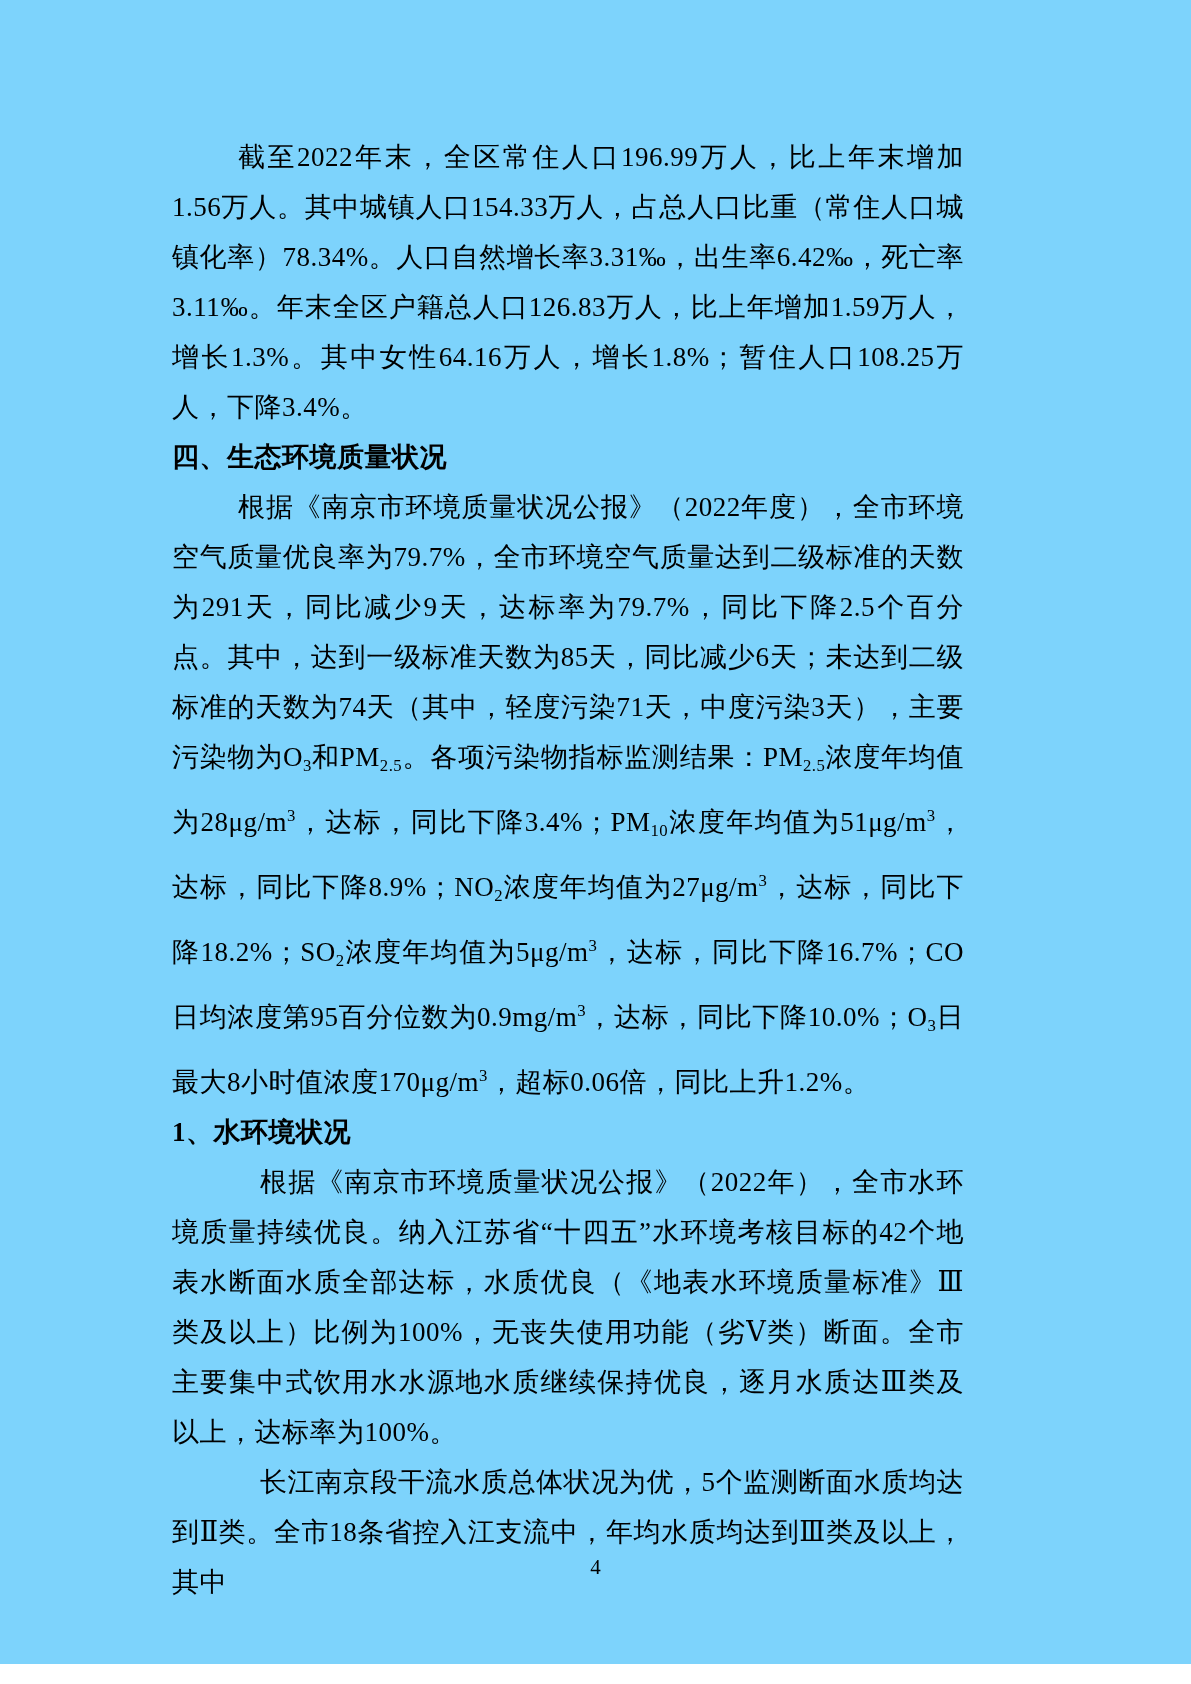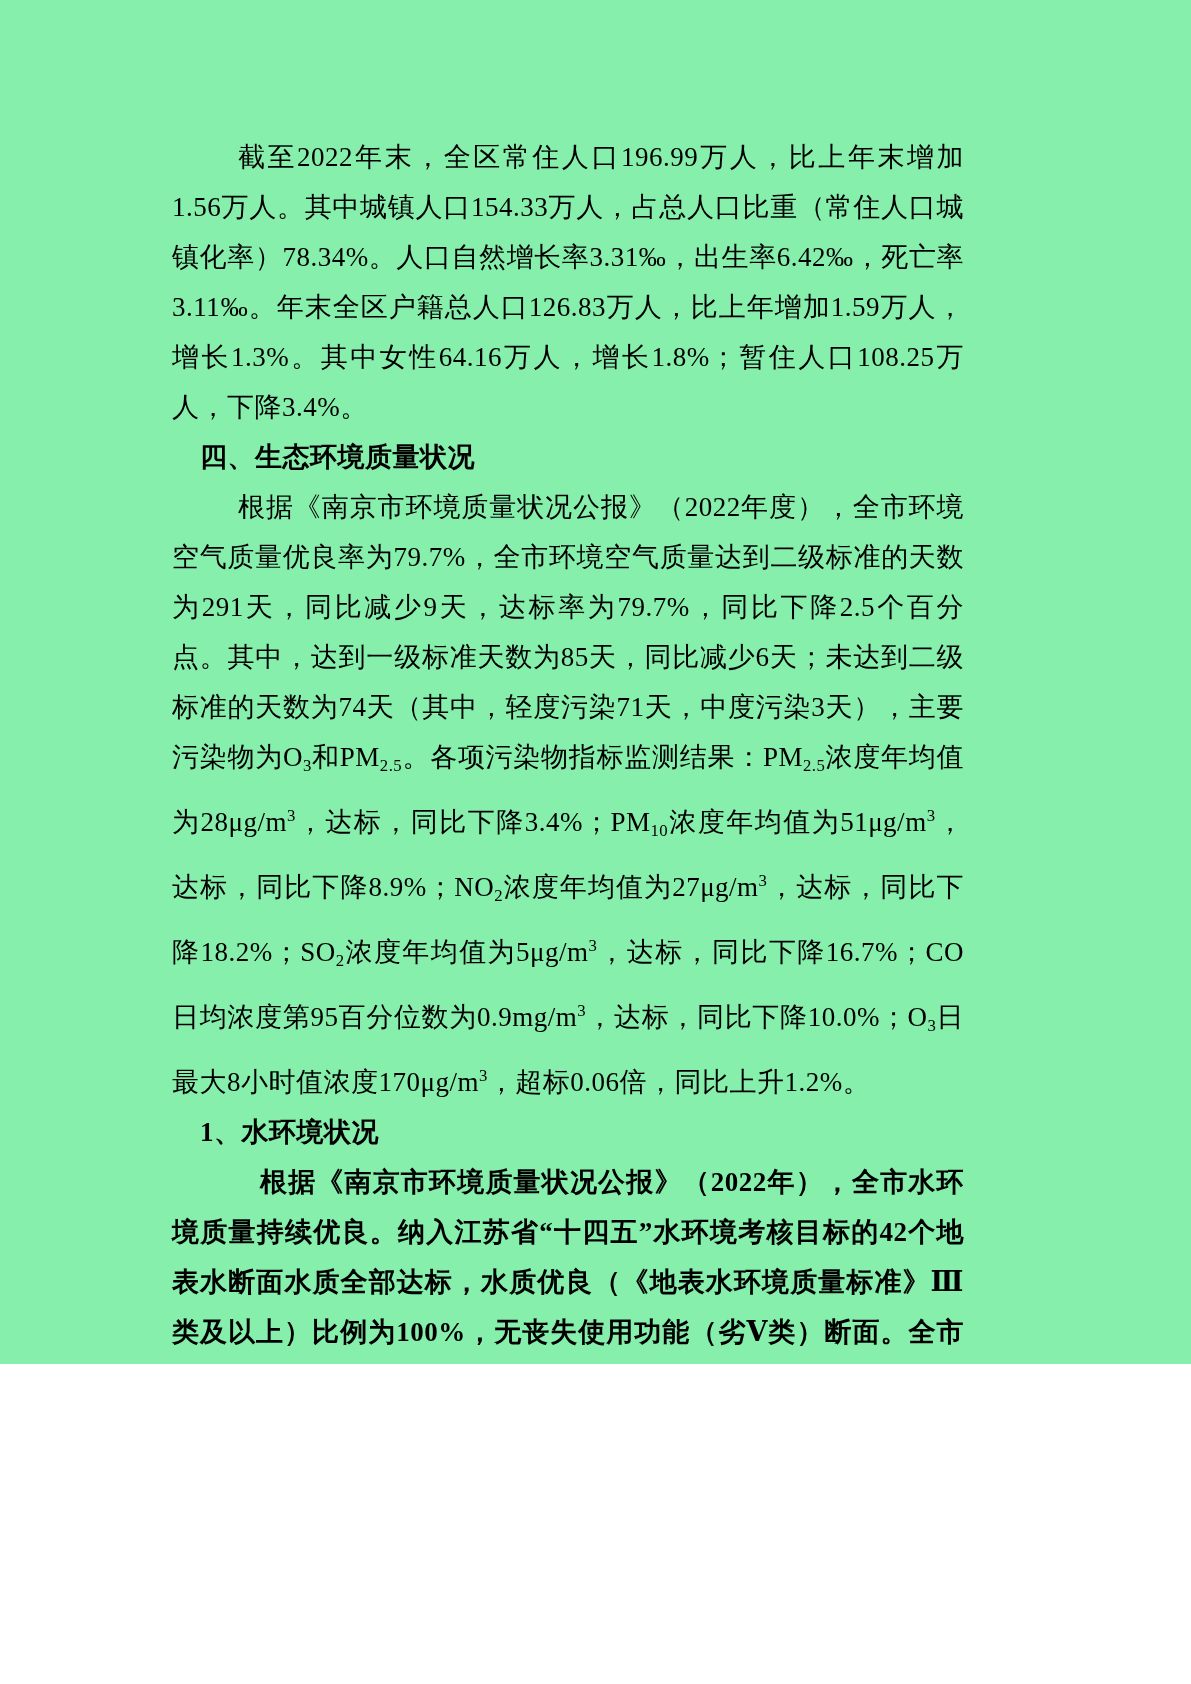--- a/index.html
+++ b/index.html
@@ -3,22 +3,22 @@
 <meta charset="utf-8">
 <style>
   html, body {
     margin: 0;
     padding: 0;
     background: #ffffff;
   }
   .page {
     position: relative;
     width: 1191px;
-    height: 1364px;
-    background: #86efac;
+    height: 1664px;
+    background: #7dd3fc;
     color: #000000;
     font-family: "Liberation Serif", "DejaVu Serif", serif;
     overflow: hidden;
   }
   .content {
     position: absolute;
     left: 172px;
     top: 132px;
     width: 792px;
   }
@@ -27,26 +27,24 @@
     font-size: 27px;
     line-height: 50px;
     text-align: justify;
     letter-spacing: 0.5px;
   }
   .content p.body {
     text-indent: 66px;
   }
   .content p.body.indent-wide {
     text-indent: 88px;
-    font-weight: bold;
   }
   .content p.heading {
     font-weight: bold;
     text-indent: 0;
-    margin-left: 28px;
   }
   .content .sub {
     font-size: 0.62em;
     vertical-align: -0.3em;
   }
   .content .sup {
     font-size: 0.62em;
     vertical-align: 0.6em;
   }
   .footer {
@@ -62,17 +60,18 @@
 </head>
 <body>
 
 <div class="page">
   <div class="content">
       <p class="body"><span>截至2022年末，全区常住人口196.99万人，比上年末增加1.56万人。其中城镇人口154.33万人，占总人口比重（常住人口城镇化率）78.34%。人口自然增长率3.31‰，出生率6.42‰，死亡率3.11‰。年末全区户籍总人口126.83万人，比上年增加1.59万人，增长1.3%。其中女性64.16万人，增长1.8%；暂住人口108.25万人，下降3.4%。</span></p>
       <p class="heading"><span>四、生态环境质量状况</span></p>
       <p class="body"><span>根据《南京市环境质量状况公报》（2022年度），全市环境空气质量优良率为79.7%，全市环境空气质量达到二级标准的天数为291天，同比减少9天，达标率为79.7%，同比下降2.5个百分点。其中，达到一级标准天数为85天，同比减少6天；未达到二级标准的天数为74天（其中，轻度污染71天，中度污染3天），主要污染物为O</span><span class="sub">3</span><span>和PM</span><span class="sub">2.5</span><span>。各项污染物指标监测结果：PM</span><span class="sub">2.5</span><span>浓度年均值为28μg/m</span><span class="sup">3</span><span>，达标，同比下降3.4%；PM</span><span class="sub">10</span><span>浓度年均值为51μg/m</span><span class="sup">3</span><span>，达标，同比下降8.9%；NO</span><span class="sub">2</span><span>浓度年均值为27μg/m</span><span class="sup">3</span><span>，达标，同比下降18.2%；SO</span><span class="sub">2</span><span>浓度年均值为5μg/m</span><span class="sup">3</span><span>，达标，同比下降16.7%；CO日均浓度第95百分位数为0.9mg/m</span><span class="sup">3</span><span>，达标，同比下降10.0%；O</span><span class="sub">3</span><span>日最大8小时值浓度170μg/m</span><span class="sup">3</span><span>，超标0.06倍，同比上升1.2%。</span></p>
       <p class="heading"><span>1、水环境状况</span></p>
       <p class="body indent-wide"><span>根据《南京市环境质量状况公报》（2022年），全市水环境质量持续优良。纳入江苏省“十四五”水环境考核目标的42个地表水断面水质全部达标，水质优良（《地表水环境质量标准》Ⅲ类及以上）比例为100%，无丧失使用功能（劣Ⅴ类）断面。全市主要集中式饮用水水源地水质继续保持优良，逐月水质达Ⅲ类及以上，达标率为100%。</span></p>
+      <p class="body indent-wide"><span>长江南京段干流水质总体状况为优，5个监测断面水质均达到Ⅱ类。全市18条省控入江支流中，年均水质均达到Ⅲ类及以上，其中</span></p>
     </div>
   <div class="footer">
     <span>4</span>
   </div>
 </div>
 
 </body></html>

